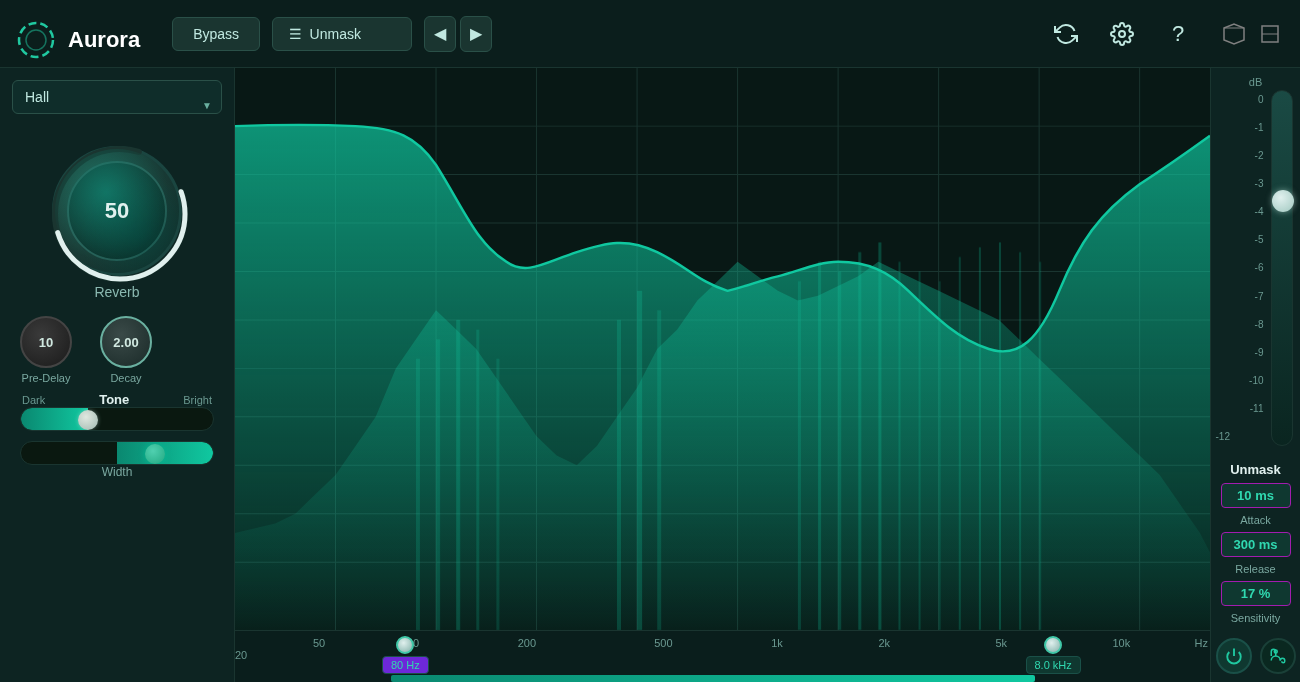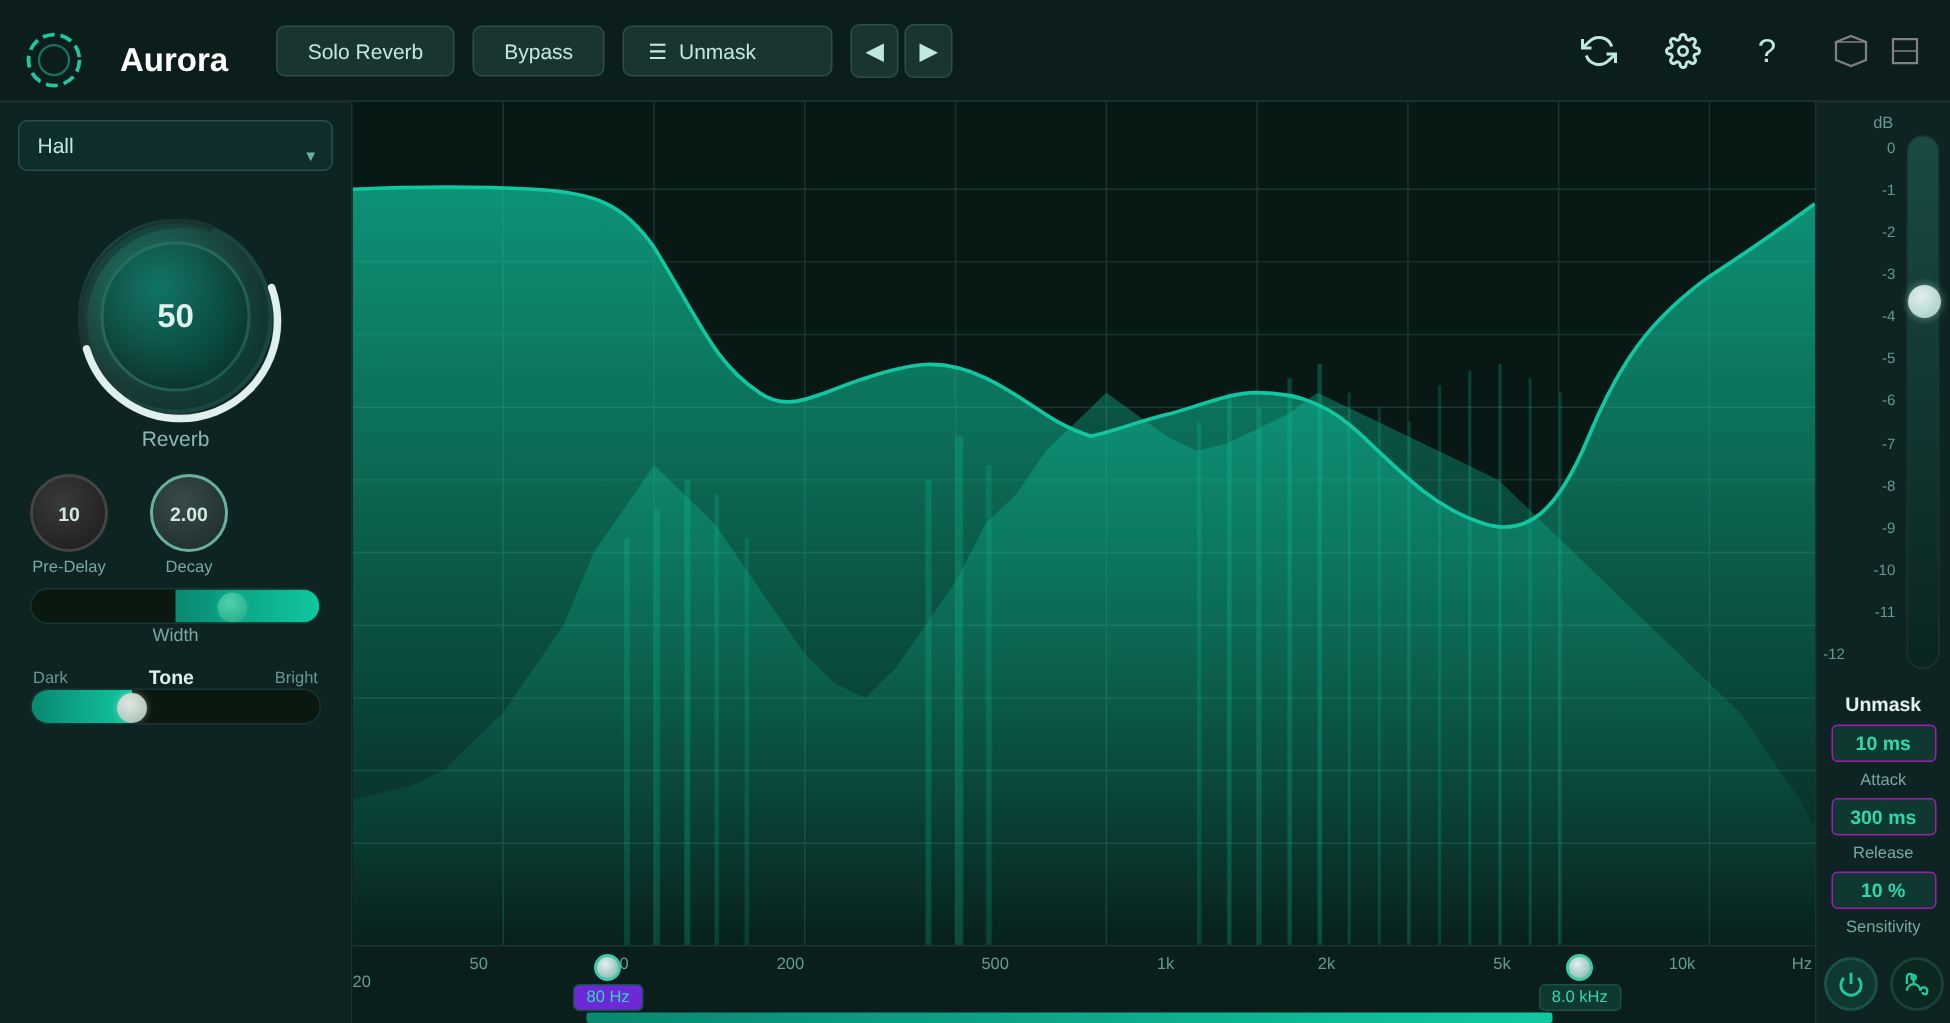--- a/index.html
+++ b/index.html
@@ -27,21 +27,21 @@
       padding: 8px 16px;
       background: #0b1e1c;
       border-bottom: 1px solid #1a3530;
       height: 68px;
       gap: 12px;
     }
 
     .logo-area {
       display: flex;
       align-items: center;
-      gap: 24px;
+      gap: 12px;
       margin-right: 20px;
       margin-top: 12px;
     }
 
     .logo-icon {
       width: 40px;
       height: 40px;
     }
 
     .logo-text {
@@ -477,21 +477,20 @@
 
   <div class="top-bar">
     <div class="logo-area">
       <svg class="logo-icon" viewBox="0 0 40 40">
         <circle cx="20" cy="20" r="17" fill="none" stroke="#20c8a0" stroke-width="2.5" stroke-dasharray="8 4"></circle>
         <circle cx="20" cy="20" r="10" fill="none" stroke="#20c8a0" stroke-width="1.5" opacity="0.5"></circle>
       </svg>
       <span class="logo-text">Aurora</span>
     </div>
 
-    <button class="top-btn">Solo Reverb</button>
     <button class="top-btn">Bypass</button>
 
     <button class="presets-btn">
       <span>☰</span>
       <span>Unmask</span>
     </button>
 
     <div class="preset-nav">
       <button class="nav-btn">◀</button>
       <button class="nav-btn">▶</button>
@@ -565,37 +564,37 @@
         </div>
         <div class="small-knob-container">
           <div class="small-knob" style="border: 2px solid #6ab0a0; background: radial-gradient(circle at 40% 35%, #3a4a48, #1a2a28);">
             <span class="small-knob-value">2.00</span>
           </div>
           <span class="small-knob-label">Decay</span>
         </div>
       </div>
 
       <div class="slider-row">
-        <div class="toggle-slider-track">
-          <div class="toggle-slider-fill"></div>
-          <div class="toggle-slider-thumb"></div>
-        </div>
-        <div class="slider-label">Width</div>
-      </div>
-
-      <div class="slider-row">
         <div class="tone-labels">
           <span class="tone-label-left">Dark</span>
           <span class="tone-label-center">Tone</span>
           <span class="tone-label-right">Bright</span>
         </div>
         <div class="tone-slider-track">
           <div class="tone-slider-fill"></div>
           <div class="tone-slider-thumb"></div>
         </div>
+      </div>
+
+      <div class="slider-row">
+        <div class="toggle-slider-track">
+          <div class="toggle-slider-fill"></div>
+          <div class="toggle-slider-thumb"></div>
+        </div>
+        <div class="slider-label">Width</div>
       </div>
     </div>
 
     <div class="visualizer-area">
       <div class="eq-canvas">
         <svg class="eq-svg" viewBox="0 0 970 580" preserveAspectRatio="none">
           <defs>
             <linearGradient id="eqGrad" x1="0" y1="0" x2="0" y2="1">
               <stop offset="0%" stop-color="#10c8a0" stop-opacity="0.7"></stop>
               <stop offset="100%" stop-color="#10c8a0" stop-opacity="0.05"></stop>
@@ -726,21 +725,21 @@
 
       <div class="unmask-section">
         <span class="unmask-label">Unmask</span>
 
         <div class="param-box">10 ms</div>
         <span class="param-label">Attack</span>
 
         <div class="param-box">300 ms</div>
         <span class="param-label">Release</span>
 
-        <div class="param-box">10 %</div>
+        <div class="param-box">17 %</div>
         <span class="param-label">Sensitivity</span>
 
         <div class="bottom-icons">
           <button class="bottom-icon-btn">
             <svg width="18" height="18" viewBox="0 0 24 24" fill="none" stroke="#20c8a0" stroke-width="2.5">
               <path d="M18.36 6.64a9 9 0 1 1-12.73 0"></path>
               <line x1="12" y1="2" x2="12" y2="12"></line>
             </svg>
           </button>
           <button class="bottom-icon-btn" style="background:#0a2820; border-color:#1a4038;">

